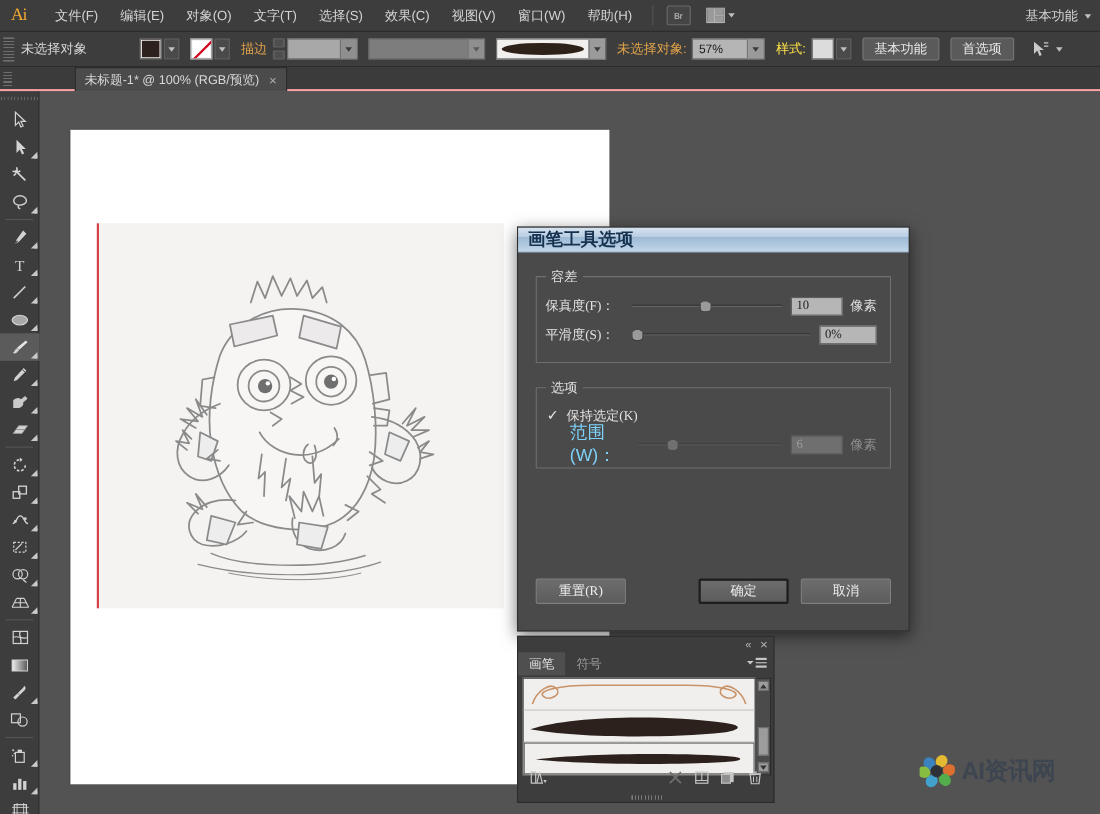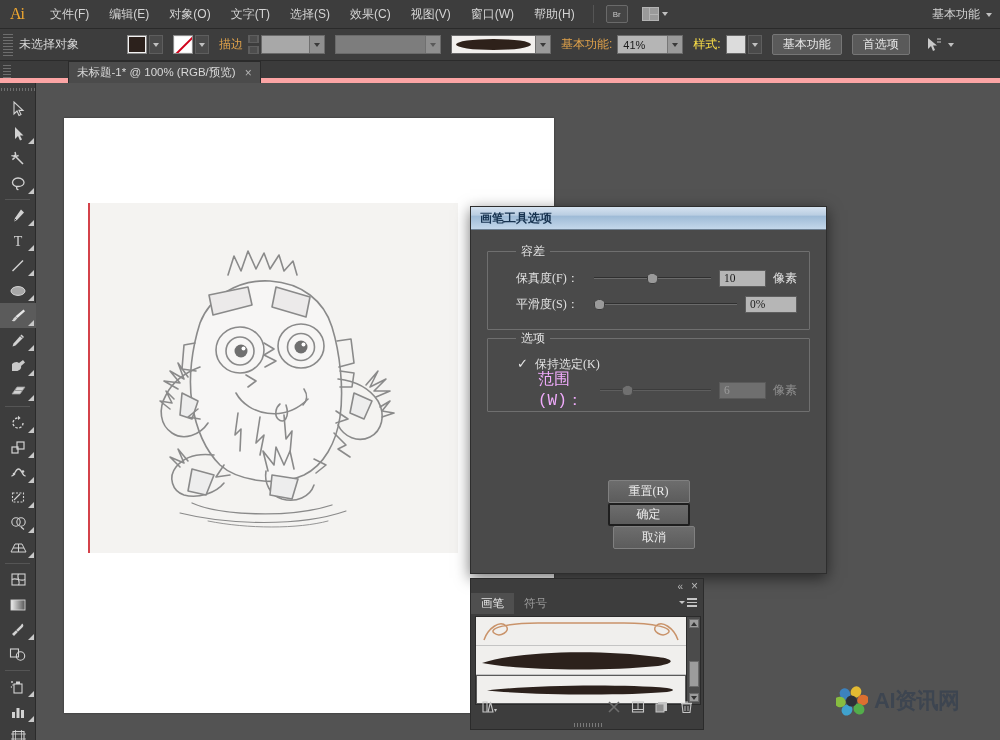--- a/index.html
+++ b/index.html
@@ -123,21 +123,21 @@
   .cb-button {
     height: 21px; padding: 0 10px; background: #5a5a5a; border: 1px solid #767676;
     border-radius: 2px; color: #e8e8e8; font-size: 12px;
     display: flex; align-items: center; justify-content: center; margin-left: 10px;
   }
   .cursor-icon { width: 20px; height: 18px; margin-left: 14px; position: relative; }
 
   
   .tabstrip {
     position: absolute; left: 0; top: 61px; width: 1000px; height: 22px;
-    background: #3b3b3b; border-bottom: 5px solid #fca5a5;
+    background: #3b3b3b; border-bottom: 2px solid #fca5a5;
   }
   .tabstrip-grip {
     position:absolute; left:3px; top:4px; width: 8px; height: 14px;
     background-image: repeating-linear-gradient(to bottom, #6e6e6e 0 1px, transparent 1px 3px);
   }
   .doctab {
     position: absolute; left: 68px; top: 0; height: 22px;
     background: #4b4b4b; border: 1px solid #2b2b2b; border-bottom: none;
     display: flex; align-items: center; padding: 0 8px; gap: 9px;
   }
@@ -191,25 +191,25 @@
     position: absolute; left: 470px; top: 206px; width: 357px; height: 368px;
     background: #4a4a4a; border: 1px solid #2e2e2e;
     box-shadow: 0 4px 14px rgba(0,0,0,.55);
   }
   .dlg-titlebar {
     height: 23px;
     background: linear-gradient(to bottom, #d6e3f0 0%, #b9cde2 38%, #9dbad6 40%, #c3d7ea 100%);
     border-bottom: 1px solid #6d7f91;
     display: flex; align-items: center; padding-left: 9px;
   }
-  .dlg-title { font-size: 12px; color: #16324f; font-weight: bold; }
+  .dlg-title { font-size: 16px; color: #16324f; font-weight: bold; }
   .dlg-body { padding: 13px 16px 0 16px; height: 345px; position: relative; }
   fieldset.group {
     border: 1px solid #6f6f6f; border-radius: 1px;
-    padding: 5px 12px 12px 28px; 
+    padding: 5px 12px 12px 8px; margin-bottom: 14px;
   }
   fieldset.group legend { font-size: 12px; color: #e2e2e2; padding: 0 5px; }
   .row { display: flex; align-items: center; height: 26px; }
   .row .rlabel {
     font-size: 12px; color: #e2e2e2; width: 78px; white-space: nowrap;
     font-family: "Liberation Serif", serif;
   }
   .slider { position: relative; flex: 1; height: 16px; margin-right: 8px; }
   .slider .track {
     position: absolute; left: 0; right: 0; top: 7px; height: 2px; background: #303030;
@@ -236,26 +236,26 @@
     margin-right: 7px; position: relative; flex: 0 0 auto;
   }
   .chkbox.focused { border: 1px solid #d08a3c; background: #535353; }
   .chkbox.checked-flat { background: transparent; border: none; }
   .chkbox .tick {
     position: absolute; left: 1px; top: -2px; font-size: 13px; color: #e6e6e6;
     line-height: 14px;
   }
   .chklabel { font-size: 12px; color: #e2e2e2; font-family: "Liberation Serif", serif; }
   .subrow { display: flex; align-items: center; height: 26px; padding-left: 22px; }
-  .subrow .rlabel { width: 62px; color: #f0abfc; font-family: Liberation Mono, monospace; }
+  .subrow .rlabel { width: 62px; color: #7dd3fc; }
   .slider.disabled .track { background: #3c3c3c; border-bottom-color:#5e5e5e; }
   .slider.disabled .thumb { background: #707070; border-color:#4a4a4a; }
   .dlg-buttons {
     position: absolute; left: 16px; right: 16px; bottom: 26px;
-    display: flex; align-items: center; flex-direction: column;
+    display: flex; align-items: flex-start;
   }
   .btn {
     height: 23px; min-width: 82px; padding: 0 12px;
     background: linear-gradient(to bottom,#6d6d6d,#5c5c5c);
     border: 1px solid #808080; border-radius: 2px;
     color: #ececec; font-size: 12px;
     display: flex; align-items: center; justify-content: center;
     font-family: "Liberation Serif", serif;
   }
   .btn.default { border: 2px solid #1e1e1e; }
@@ -405,23 +405,23 @@
           <div class="caret-dn" style="border-top-color:#5a5a5a"></div>
         </div>
     </div>
     <div class="combo profile" style="width:100px;margin-left:10px">
       <div class="brush-oval"></div>
       <div class="cbtn" style="background:#9a9a9a">
           <div class="caret-dn" style="border-top-color:#3a3a3a"></div>
         </div>
     </div>
 
-    <div class="cb-label">基本功能:</div>
+    <div class="cb-label">未选择对象:</div>
     <div class="opacity-box">
-      <span>41%</span>
+      <span>57%</span>
       <div class="cbtn" style="width:15px;height:17px;background:#9a9a9a;display:flex;align-items:center;justify-content:center;border-left:1px solid #777">
         <div class="caret-dn" style="border-top-color:#3a3a3a"></div>
       </div>
     </div>
 
     <div class="cb-label-plain">样式:</div>
     <div class="style-swatch"></div>
     <div class="mini-dd">
       <div class="caret-dn"></div>
     </div>

